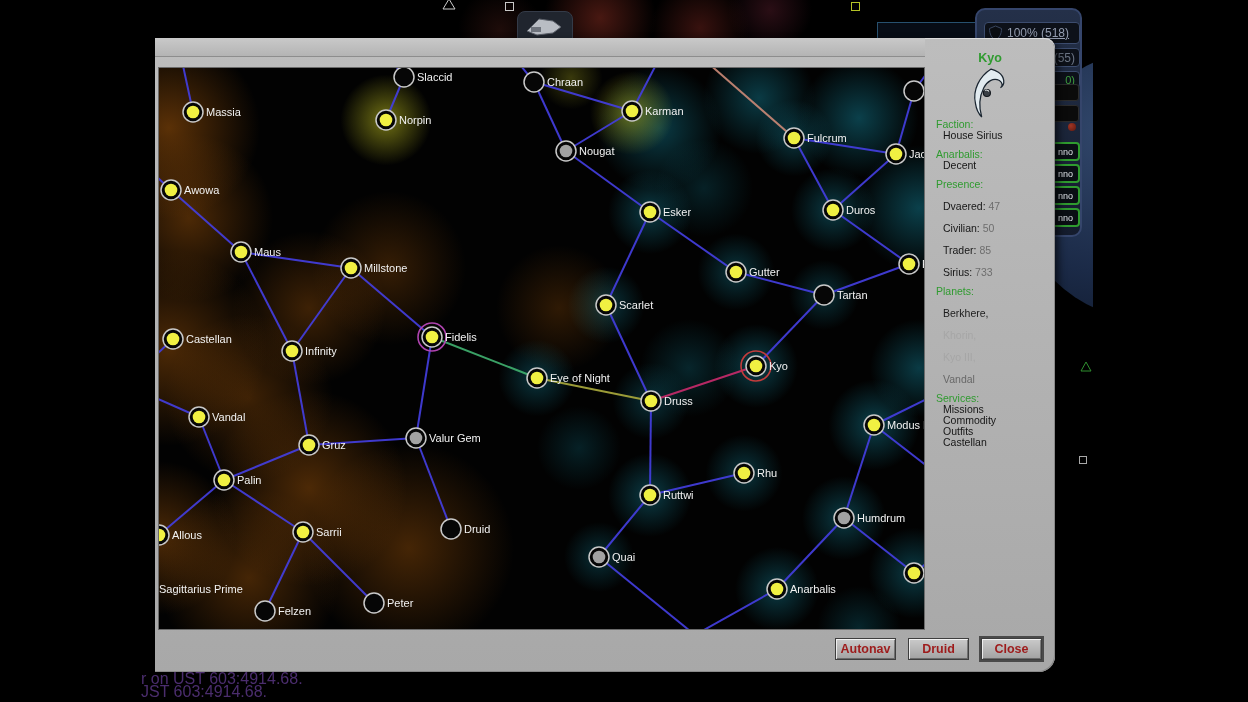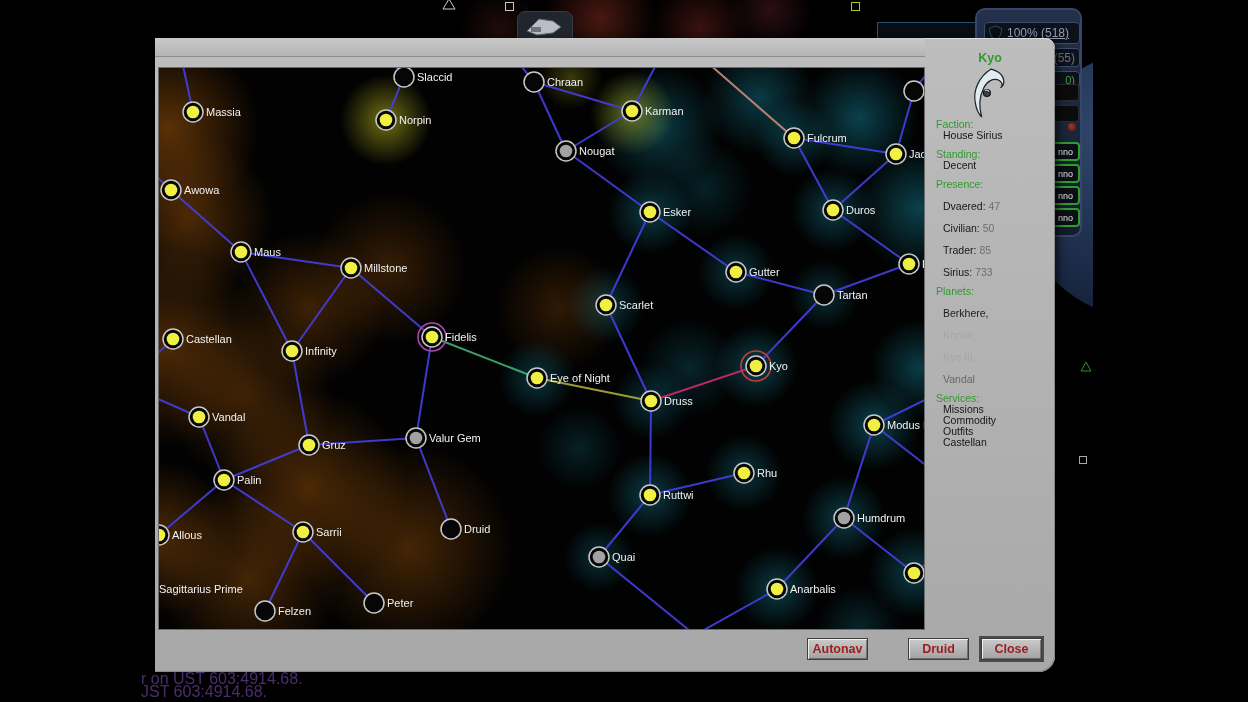--- a/index.html
+++ b/index.html
@@ -121,21 +121,21 @@
   .pv-row { padding-left:7px; color:#161616;margin-top:11px; }
   .pv-val { color:#6e6e6e; }
   .tone-dark { color:#1c1c1c; } .tone-light { color:#a6a6a6; } .tone-mid { color:#686868; }
   .svc-row { padding-left:7px; color:#161616; }
 
   
   .btn { position:absolute; top:600px; width:61px; height:22px; text-align:center;
     background:linear-gradient(#cacaca,#a2a2a2); border:1px solid #3e3e3e;
     box-shadow:inset 1px 1px 0 rgba(255,255,255,.75), inset -1px -1px 0 rgba(0,0,0,.35);
     color:#9e1b1b; font-size:12.5px; font-weight:bold; line-height:20px; cursor:default; }
-  .btn.autonav { left:652px; } .btn.find { left:753px; }
+  .btn.autonav { left:680px; } .btn.find { left:753px; }
   .btn.close { left:826px; outline:2px solid #4a4a4a; }
 </style>
 </head>
 <body>
 
 <div class="nebula-top"></div>
 <div class="planet"></div>
 <div class="overlay-triangle">
   <svg width="14" height="12">
       <polygon points="7,1 13,11 1,11" fill="none" stroke="#cccccc" stroke-width="1"></polygon>
@@ -365,21 +365,21 @@
       <circle cx="18" cy="24" r="3.4" fill="#3a3f45" stroke="#11161c" stroke-width="1"></circle>
       <path d="M16 21.5 a3.4 3.4 0 0 1 4 1" fill="none" stroke="#f2f6f8" stroke-width="1"></path>
     </svg>
   </div>
   <div class="panel-info">
     <div class="sec">
       <div class="info-label">Faction:</div>
       <div class="info-val">House Sirius</div>
     </div>
     <div class="sec">
-      <div class="info-label">Standing:</div>
+      <div class="info-label">Anarbalis:</div>
       <div class="info-val">Decent</div>
     </div>
     <div class="sec">
       <div class="info-label">Presence:</div>
       <div id="presence-list">
           <div class="pv-row"><span>Dvaered: </span><span class="pv-val">47</span></div>
           <div class="pv-row"><span>Civilian: </span><span class="pv-val">50</span></div>
           <div class="pv-row"><span>Trader: </span><span class="pv-val">85</span></div>
           <div class="pv-row"><span>Sirius: </span><span class="pv-val">733</span></div>
         </div>

